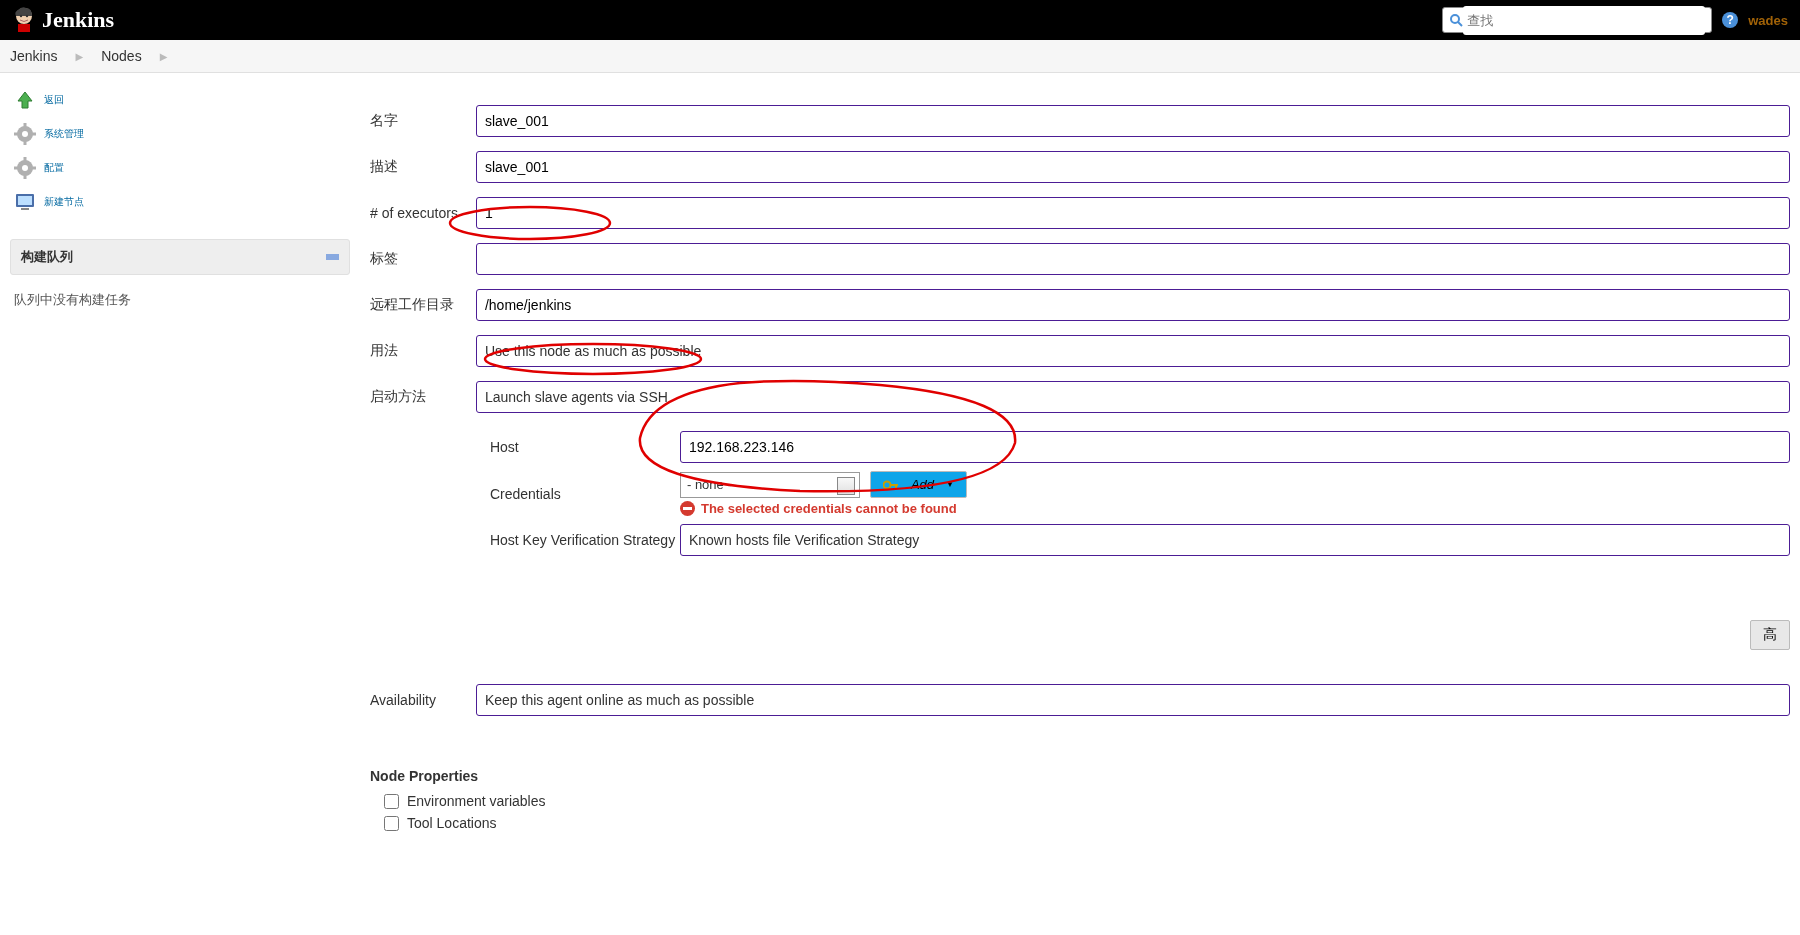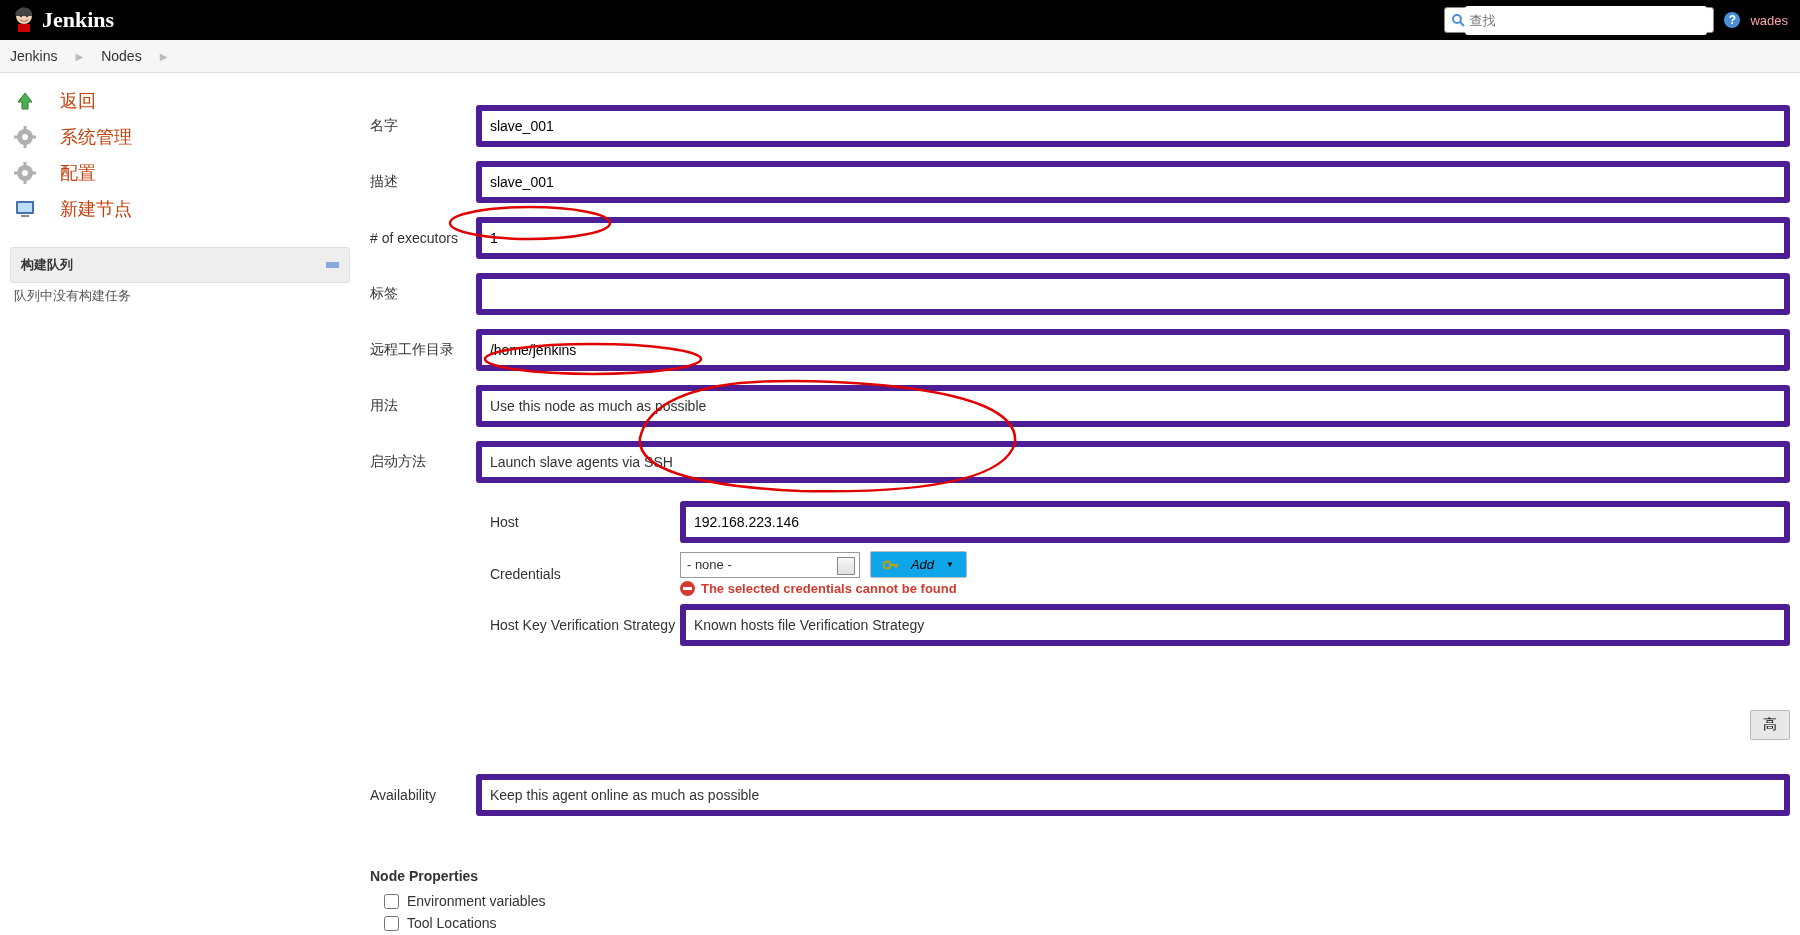--- a/index.html
+++ b/index.html
@@ -6,39 +6,39 @@
 body { font-family: Helvetica, Arial, sans-serif; font-size: 13px; color: #333; }
 #header { background: #000; height: 40px; display: flex; align-items: center; padding: 0 12px; }
 #logo { display: flex; align-items: center; gap: 6px; }
 #logo-img { width: 24px; height: 28px; }
 #logo-text { font-family: Georgia, serif; font-size: 22px; font-weight: bold; color: #fff; }
 #header-right { margin-left: auto; display: flex; align-items: center; gap: 10px; }
 #search-box { display: flex; align-items: center; background: #fff; border: 1px solid #888; border-radius: 3px; height: 26px; width: 270px; padding: 0 6px; }
 #search-box svg { flex-shrink: 0; }
 #search-box input { border: none; outline: none; flex: 1; font-size: 13px; color: #404040; padding-left: 4px; }
 #help { width: 16px; height: 16px; border-radius: 50%; background: #4a90d9; color: #fff; font-weight: bold; font-size: 12px; text-align: center; line-height: 16px; }
-#username { color: #fca5a5; font-weight: normal; }
+#username { color: #a16207; font-weight: bold; }
 #breadcrumbs { background: #f6f6f6; border-bottom: 1px solid #e0e0e0; padding: 8px 10px; display: flex; align-items: center; gap: 18px; font-size: 14px; color: #555; }
 #breadcrumbs .sep { color: #bbb; font-size: 10px; }
 #breadcrumbs a { color: #333; text-decoration: none; }
 #main { display: flex; min-height: calc(100vh - 70px); }
 #side { width: 360px; padding: 10px; }
-.task { display: flex; align-items: center; gap: 24px; padding: 6px 4px; color: #c2410c; font-size: 18px; cursor: pointer; }
+.task { display: flex; align-items: center; gap: 8px; padding: 6px 4px; color: #0369a1; font-size: 10px; cursor: pointer; }
 .task svg, .task .icon { width: 22px; height: 22px; flex-shrink: 0; }
 .pane { margin-top: 20px; }
 .pane-header { background: #eee; border: 1px solid #e0e0e0; border-radius: 3px; padding: 8px 10px; display: flex; align-items: center; justify-content: space-between; font-weight: bold; color: #333; }
 .pane-header a { color: #204a87; text-decoration: underline; font-weight: bold; }
-.pane-body { padding: 4px 4px; color: #555; font-size: 13px; }
+.pane-body { padding: 16px 4px; color: #555; font-size: 13px; }
 .collapse { width: 13px; height: 6px; background: #88a9e0; }
 .exec-row { padding: 3px 6px; color: #444; }
 #content { flex: 1; padding: 24px 0 0 0; position: relative; }
 .form-table { width: 100%; }
 .form-table td { padding: 6px 8px; vertical-align: middle; font-size: 14px; }
 .form-table td.lbl { width: 95px; color: #333; white-space: nowrap; }
-input[type=text], .sel { width: 100%; border: 6px solid #4c1d95; border-radius: 3px; padding: 7px 8px; font-size: 14px; background: #fff; }
+input[type=text], .sel { width: 100%; border: 1px solid #4c1d95; border-radius: 3px; padding: 7px 8px; font-size: 14px; background: #fff; }
 .sel { display: flex; align-items: center; min-height: 30px; cursor: pointer; }
 .sub-block { padding-left: 95px; }
 .sub-row { display: flex; align-items: center; padding: 4px 0; }
 .sub-row .slbl { width: 190px; font-size: 14px; color: #333; }
 .sub-row .sval { flex: 1; }
 .cred-row { display: flex; align-items: center; gap: 10px; }
 .cred-sel { width: 180px; border: 1px solid #999; height: 26px; padding: 0 20px 0 6px; font-size: 13px; position: relative; display: flex; align-items: center; background: #fff; }
 .cred-sel::after { content: ""; position: absolute; right: 4px; top: 4px; width: 16px; height: 16px; border: 1px solid #888; background: linear-gradient(#f8f8f8,#e0e0e0); }
 .add-btn { border: 1px solid #bbb; background: #0ea5e9; padding: 5px 12px; font-size: 13px; cursor: pointer; display: inline-flex; align-items: center; gap: 12px; border-radius: 2px; font-style: italic; }
 .err { display: flex; align-items: flex-end; gap: 6px; padding: 3px 0 0 0; }

